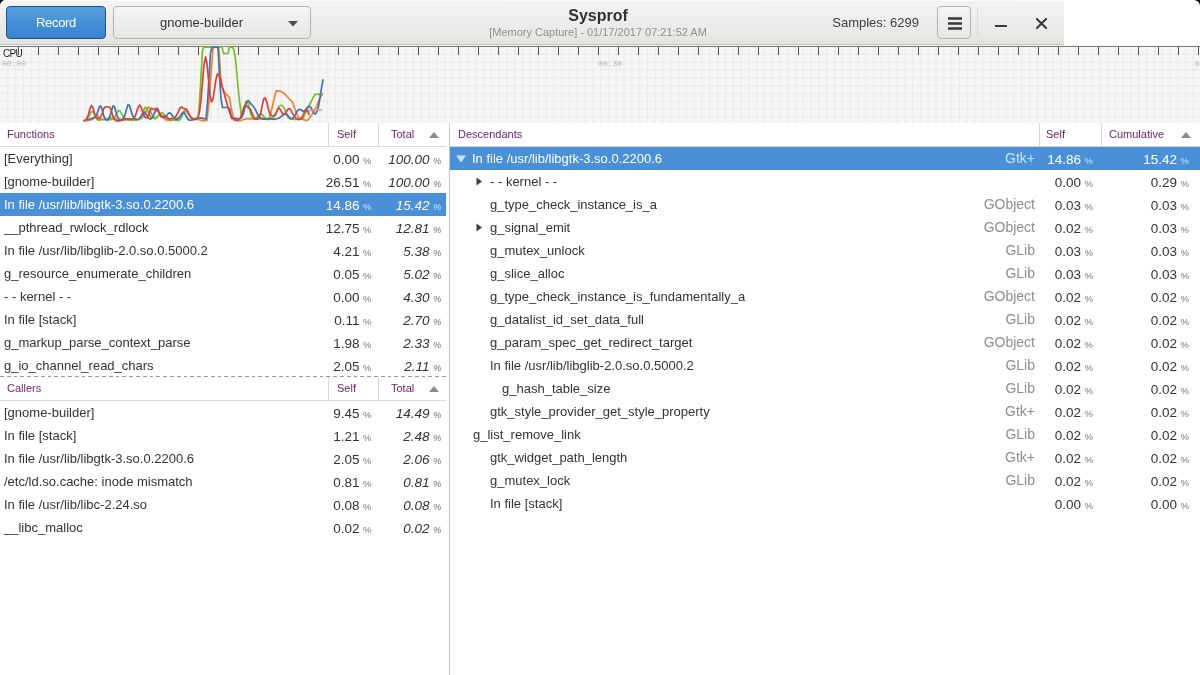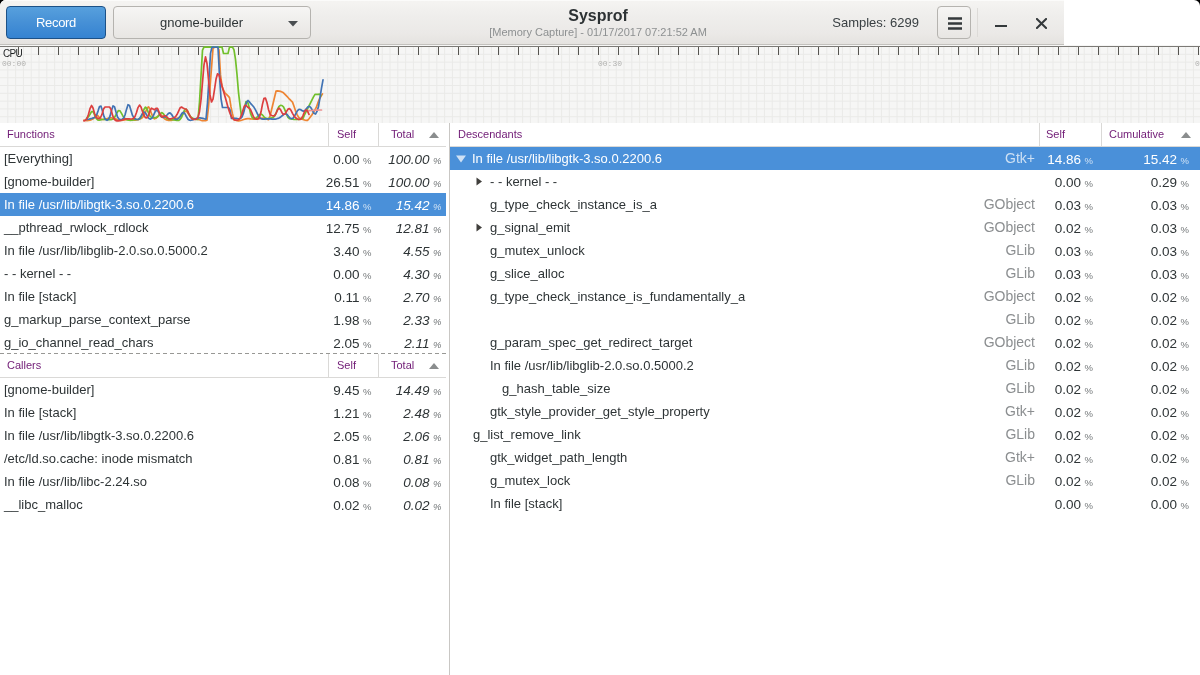--- a/index.html
+++ b/index.html
@@ -123,22 +123,27 @@
           <span class="v1"><span class="num">14.86</span><span class="pc">%</span></span>
           <span class="v2"><span class="num">15.42</span><span class="pc">%</span></span>
         </div>
 <div class="row">
           <span class="nm">__pthread_rwlock_rdlock</span>
           <span class="v1"><span class="num">12.75</span><span class="pc">%</span></span>
           <span class="v2"><span class="num">12.81</span><span class="pc">%</span></span>
         </div>
 <div class="row">
           <span class="nm">In file /usr/lib/libglib-2.0.so.0.5000.2</span>
-          <span class="v1"><span class="num">3.40</span><span class="pc">%</span></span>
-          <span class="v2"><span class="num">4.55</span><span class="pc">%</span></span>
+          <span class="v1"><span class="num">4.21</span><span class="pc">%</span></span>
+          <span class="v2"><span class="num">5.38</span><span class="pc">%</span></span>
+        </div>
+<div class="row">
+          <span class="nm">g_resource_enumerate_children</span>
+          <span class="v1"><span class="num">0.05</span><span class="pc">%</span></span>
+          <span class="v2"><span class="num">5.02</span><span class="pc">%</span></span>
         </div>
 <div class="row">
           <span class="nm">- - kernel - -</span>
           <span class="v1"><span class="num">0.00</span><span class="pc">%</span></span>
           <span class="v2"><span class="num">4.30</span><span class="pc">%</span></span>
         </div>
 <div class="row">
           <span class="nm">In file [stack]</span>
           <span class="v1"><span class="num">0.11</span><span class="pc">%</span></span>
           <span class="v2"><span class="num">2.70</span><span class="pc">%</span></span>
@@ -248,20 +253,21 @@
         <span class="v1"><span class="num">0.03</span><span class="pc">%</span></span>
         <span class="v2"><span class="num">0.03</span><span class="pc">%</span></span>
       </div>
 <div class="row">
         <span class="nm" style="left:40px">g_type_check_instance_is_fundamentally_a</span>
         <span class="tag">GObject</span>
         <span class="v1"><span class="num">0.02</span><span class="pc">%</span></span>
         <span class="v2"><span class="num">0.02</span><span class="pc">%</span></span>
       </div>
 <div class="row">
+        <span class="nm" style="left:40px">g_datalist_id_set_data_full</span>
         <span class="tag">GLib</span>
         <span class="v1"><span class="num">0.02</span><span class="pc">%</span></span>
         <span class="v2"><span class="num">0.02</span><span class="pc">%</span></span>
       </div>
 <div class="row">
         <span class="nm" style="left:40px">g_param_spec_get_redirect_target</span>
         <span class="tag">GObject</span>
         <span class="v1"><span class="num">0.02</span><span class="pc">%</span></span>
         <span class="v2"><span class="num">0.02</span><span class="pc">%</span></span>
       </div>

